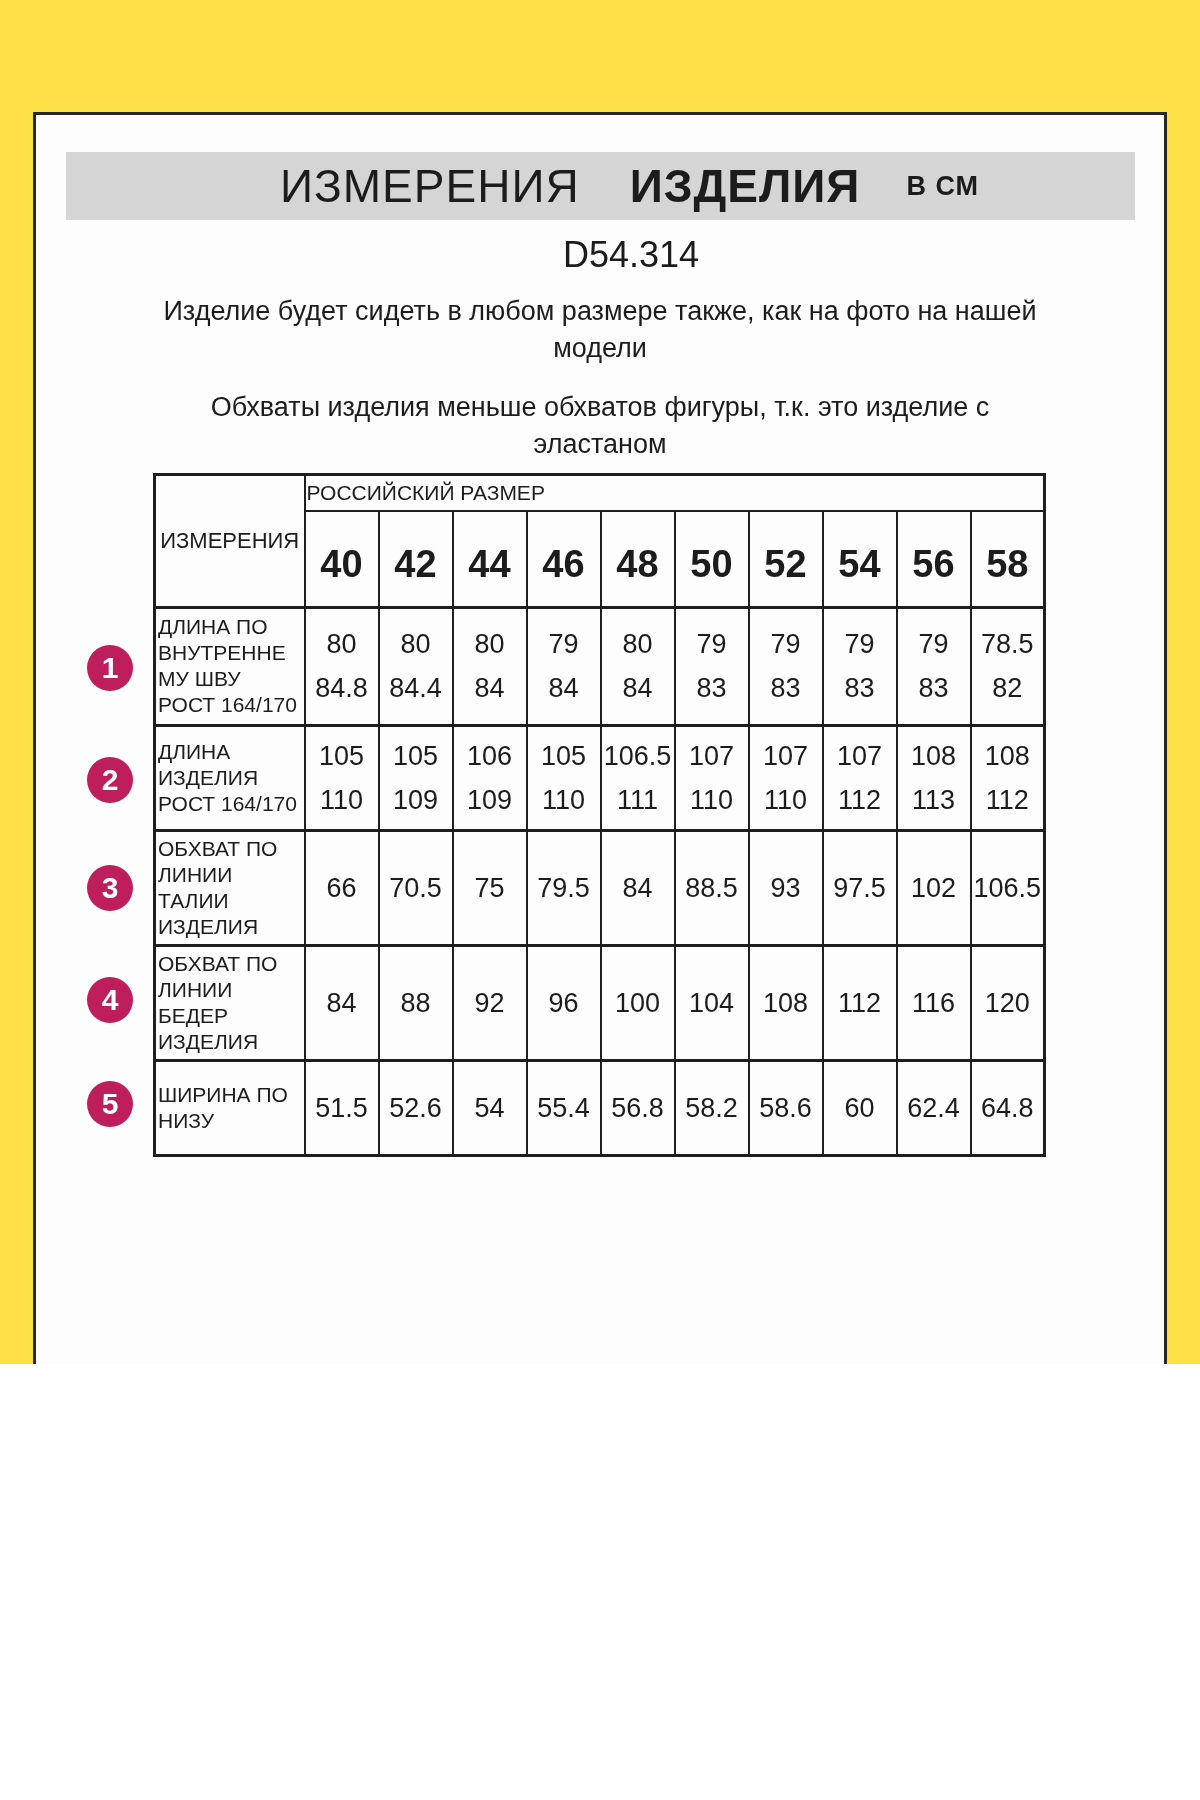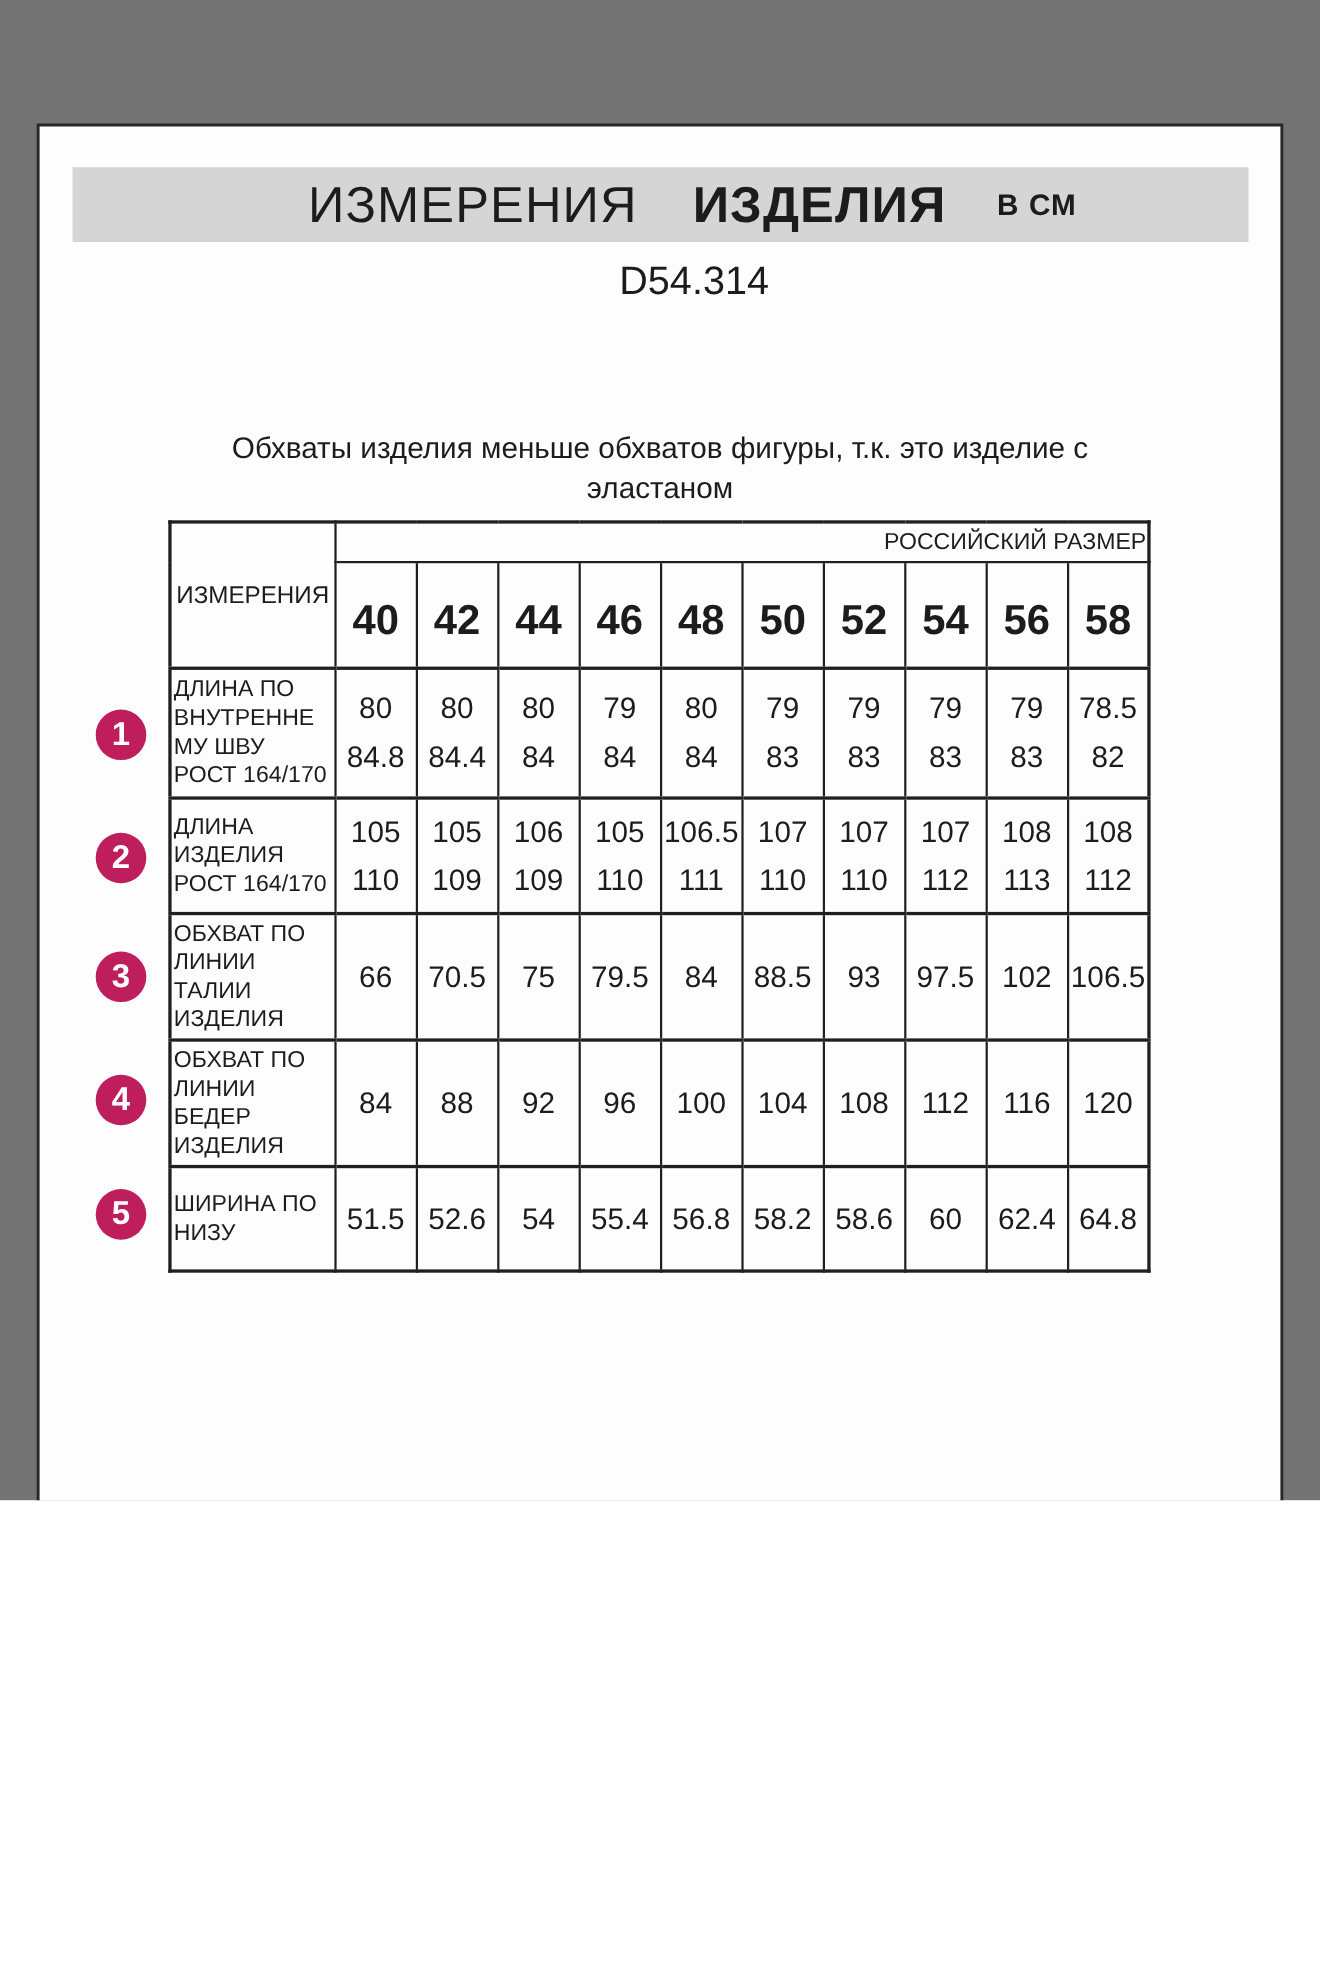--- a/index.html
+++ b/index.html
@@ -4,21 +4,21 @@
 <style>
   :root{
     --badge:#be1e5c;
     --band:#d5d5d5;
     --ink:#1c1c1c;
   }
   html,body{margin:0;padding:0;background:#ffffff;}
   .page{
     position:relative;
     width:1200px;height:1364px;
-    background:#737373;
+    background:#fde047;
     font-family:"Liberation Sans",sans-serif;
     color:var(--ink);
     overflow:hidden;
   }
   .frame{
     position:absolute;left:33px;top:112px;
     width:1128px;height:1610px;
     border:3px solid #282828;
     background:#fdfdfd;
   }
@@ -52,21 +52,21 @@
     background:#fdfdfd;
   }
   table.size-table,
   .size-table th,.size-table td{border:2px solid #1f1f1f;}
   table.size-table{border-width:3px;}
   .size-table tbody td{border-top-width:3px;}
   .corner-cell{
     font-size:22px;font-weight:400;text-align:center;vertical-align:middle;
   }
   .group-header-cell{
-    height:32px;font-size:21px;font-weight:400;text-align:right;vertical-align:middle;
+    height:32px;font-size:21px;font-weight:400;text-align:left;vertical-align:middle;
   }
   .size-head{
     height:96px;font-size:38px;font-weight:700;text-align:center;
     vertical-align:middle;padding-top:12px;box-sizing:border-box;
   }
   .row-label{
     font-size:21px;line-height:26px;font-weight:400;
     text-align:left;vertical-align:middle;padding:4px 2px;
   }
   .cell-val{
@@ -91,20 +91,21 @@
   <div class="frame"></div>
 
   <div class="band">
     <span class="t1">ИЗМЕРЕНИЯ</span>
     <span class="t2">ИЗДЕЛИЯ</span>
     <span class="t3">В СМ</span>
   </div>
 
   <div class="model">D54.314</div>
 
+  <div class="intro p1">Изделие будет сидеть в любом размере также, как на фото на нашей модели</div>
   <div class="intro p2">Обхваты изделия меньше обхватов фигуры, т.к. это изделие с эластаном</div>
 
   <table class="size-table">
     <colgroup>
       <col style="width:150px">
       <col style="width:74px">
         <col style="width:74px">
         <col style="width:74px">
         <col style="width:74px">
         <col style="width:74px">

